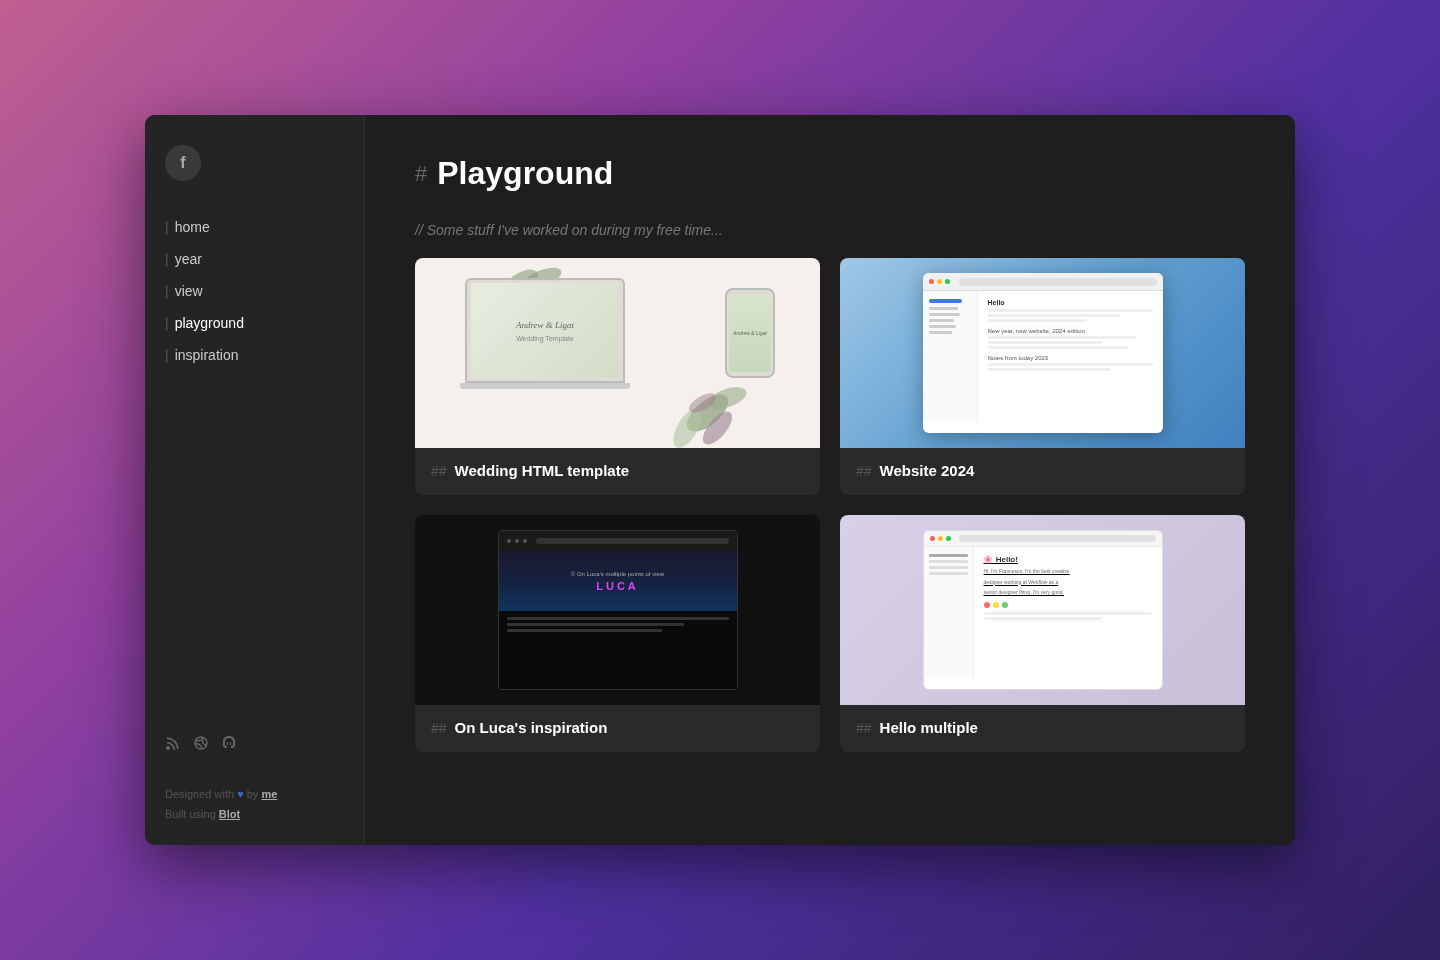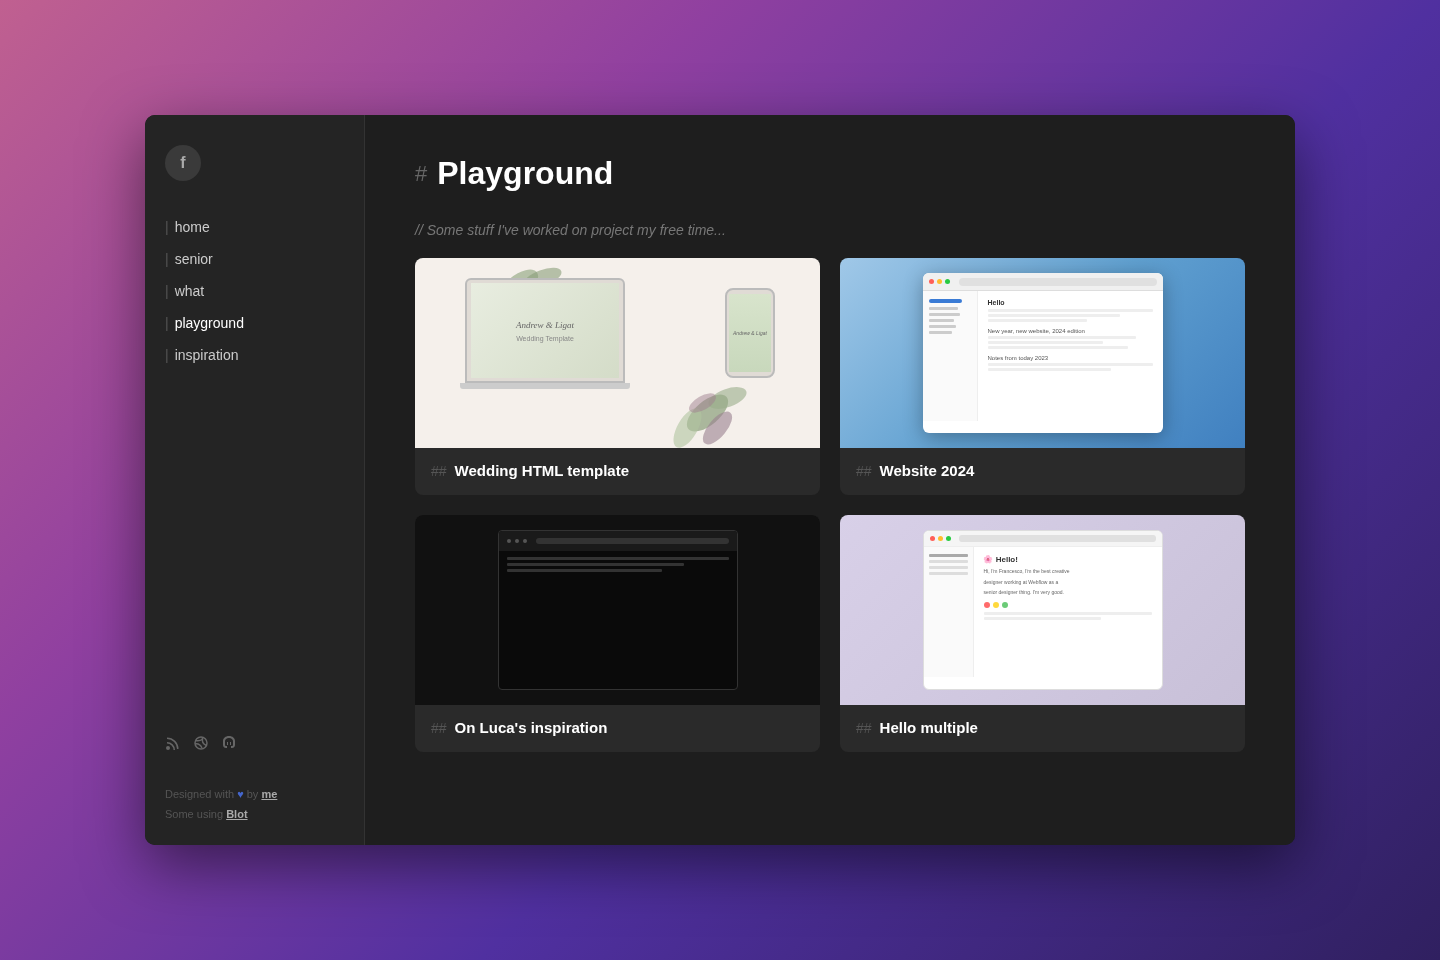--- a/index.html
+++ b/index.html
@@ -250,20 +250,21 @@
     }
 
     
     .hello-image {
       background: linear-gradient(135deg, #d8d0e8, #c8c0d8);
       width: 100%;
       height: 100%;
       display: flex;
       align-items: center;
       justify-content: center;
+      text-decoration: underline;
     }
 
     .hello-screen {
       width: 240px;
       height: 160px;
       background: #fff;
       border-radius: 6px;
       overflow: hidden;
       border: 1px solid #ddd;
     }
@@ -329,25 +330,25 @@
       </div>
     </div>
 
     <nav class="nav-items">
       <a class="nav-item">
         <span class="pipe">|</span>
         <span>home</span>
       </a>
       <a class="nav-item">
         <span class="pipe">|</span>
-        <span>senior</span>
+        <span>year</span>
       </a>
       <a class="nav-item">
         <span class="pipe">|</span>
-        <span>what</span>
+        <span>view</span>
       </a>
       <a class="nav-item active">
         <span class="pipe">|</span>
         <span>playground</span>
       </a>
       <a class="nav-item">
         <span class="pipe">|</span>
         <span>inspiration</span>
       </a>
     </nav>
@@ -374,32 +375,32 @@
           <path d="M6 7h1v3H6zm3 0h1v3H9z"></path>
         </svg>
       </span>
     </div>
 
     <div class="footer-text">
       <div>
         <span>Designed with </span><span class="heart">♥</span><span> by </span><span class="highlight">me</span>
       </div>
       <div>
-        <span>Some using </span><span class="highlight">Blot</span>
+        <span>Built using </span><span class="highlight">Blot</span>
       </div>
     </div>
   </div>
 
   <div class="main-content scrollbar-custom">
     <div class="page-title-row">
       <span class="hash-icon">#</span>
       <h1 class="page-title">Playground</h1>
     </div>
 
-    <p class="subtitle">// Some stuff I've worked on project my free time...</p>
+    <p class="subtitle">// Some stuff I've worked on during my free time...</p>
 
     <div class="cards-grid">
 
       <div class="card">
         <div class="card-image">
           <div class="wedding-image">
 
             <svg class="leaf-decoration" viewBox="0 0 260 190" xmlns="http://www.w3.org/2000/svg">
 
               <ellipse cx="30" cy="30" rx="25" ry="12" fill="#9aad8a" transform="rotate(-40 30 30)" opacity="0.7"></ellipse>
@@ -484,20 +485,24 @@
 
       <div class="card">
         <div class="card-image">
           <div class="dark-site-image">
             <div class="dark-site-screen">
               <div class="dark-site-header">
                 <div class="dot" style="background:#555; width:4px; height:4px; border-radius:50%;"></div>
                 <div class="dot" style="background:#555; width:4px; height:4px; border-radius:50%;"></div>
                 <div class="dot" style="background:#555; width:4px; height:4px; border-radius:50%;"></div>
                 <div style="flex:1; height:6px; background:#333; border-radius:3px; margin-left:5px;"></div>
+              </div>
+              <div style="background:linear-gradient(180deg, #1a1a2e 0%, #16213e 50%, #0f3460 100%); height:60px; display:flex; flex-direction:column; align-items:center; justify-content:center;">
+                <div style="font-size:6px; color:#aaa; margin-bottom:3px;">© On Luca's multiple points of view</div>
+                <div style="font-size:11px; font-weight:bold; color:#e040fb; letter-spacing:3px;">LUCA</div>
               </div>
               <div style="padding:6px 8px;">
                 <div style="height:3px; background:#333; border-radius:1px; margin-bottom:3px;"></div>
                 <div style="height:3px; background:#333; border-radius:1px; margin-bottom:3px; width:80%;"></div>
                 <div style="height:3px; background:#333; border-radius:1px; margin-bottom:3px; width:70%;"></div>
               </div>
             </div>
           </div>
         </div>
         <div class="card-label">

